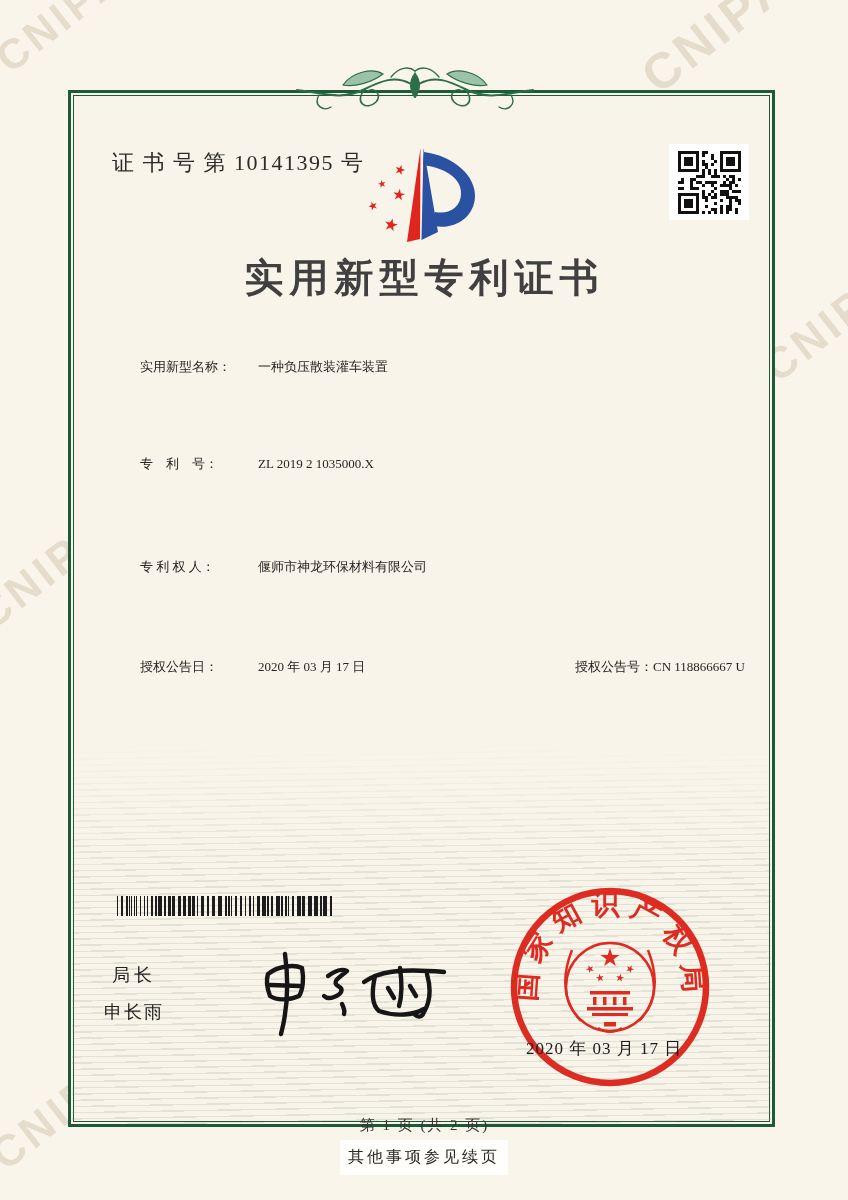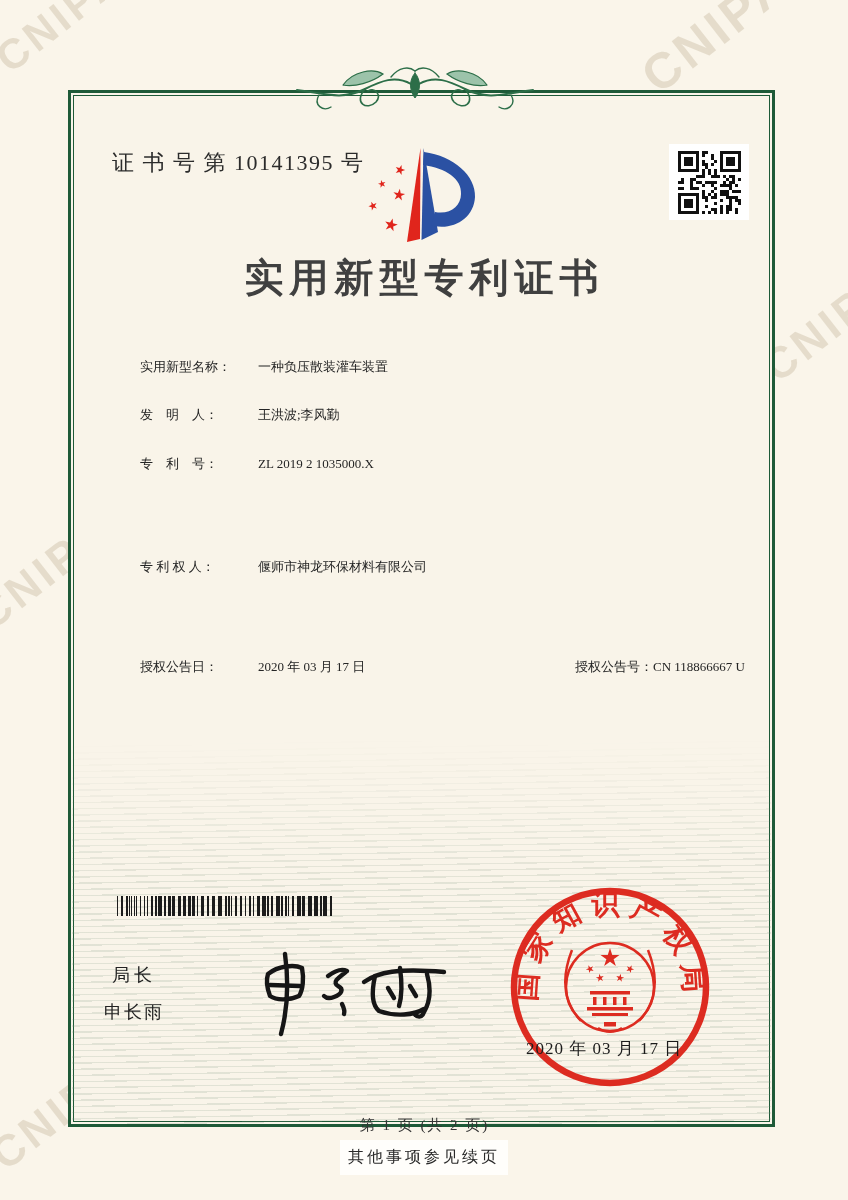--- a/index.html
+++ b/index.html
@@ -237,23 +237,20 @@
           <rect x="57" y="60" width="3" height="3" fill="#111"></rect>
         </g>
       </svg>
   </div>
 
   <div class="title">实用新型专利证书</div>
 
   <div class="row" style="top:358px;">
     <span class="f-label">实用新型名称：</span><span>一种负压散装灌车装置</span>
   </div>
-  <div class="row" style="top:406px;">
-    <span class="f-label">发　明　人：</span><span>王洪波;李风勤</span>
-  </div>
   <div class="row" style="top:455px;">
     <span class="f-label">专　利　号：</span><span>ZL 2019 2 1035000.X</span>
   </div>
   <div class="row" style="top:558px;">
     <span class="f-label">专 利 权 人：</span><span>偃师市神龙环保材料有限公司</span>
   </div>
   <div class="row" style="top:658px; width:662px;">
     <span class="f-label">授权公告日：</span><span>2020 年 03 月 17 日</span>
     <span class="grant2">
       <span>授权公告号：</span><span>CN 118866667 U</span>

